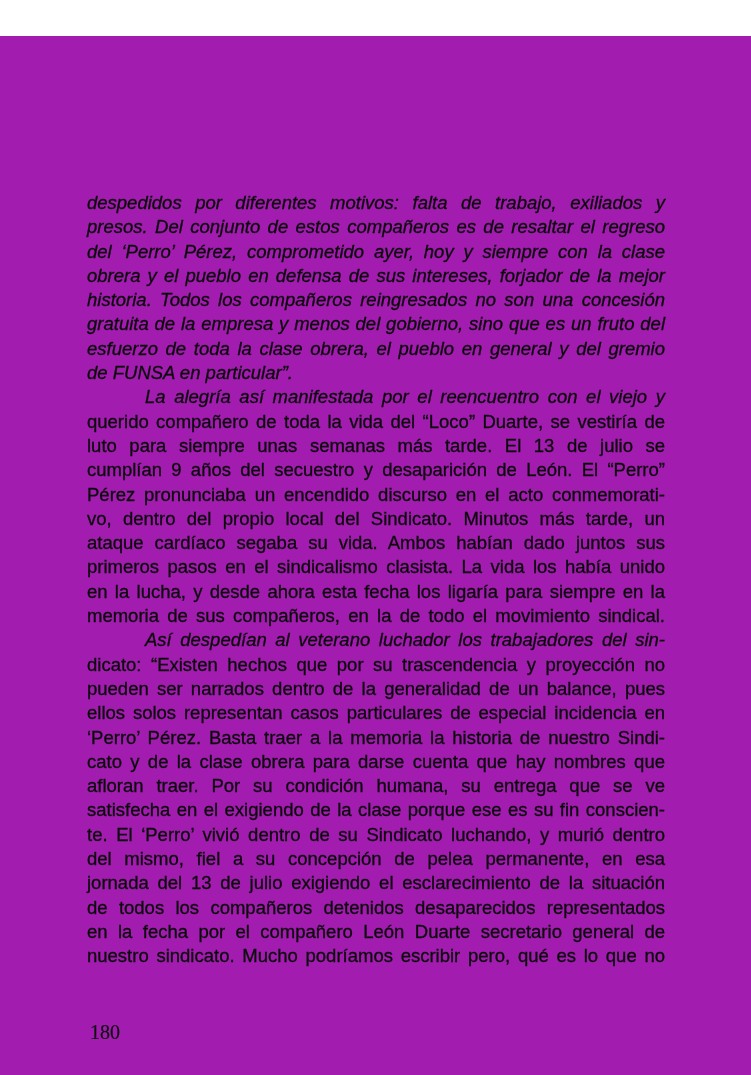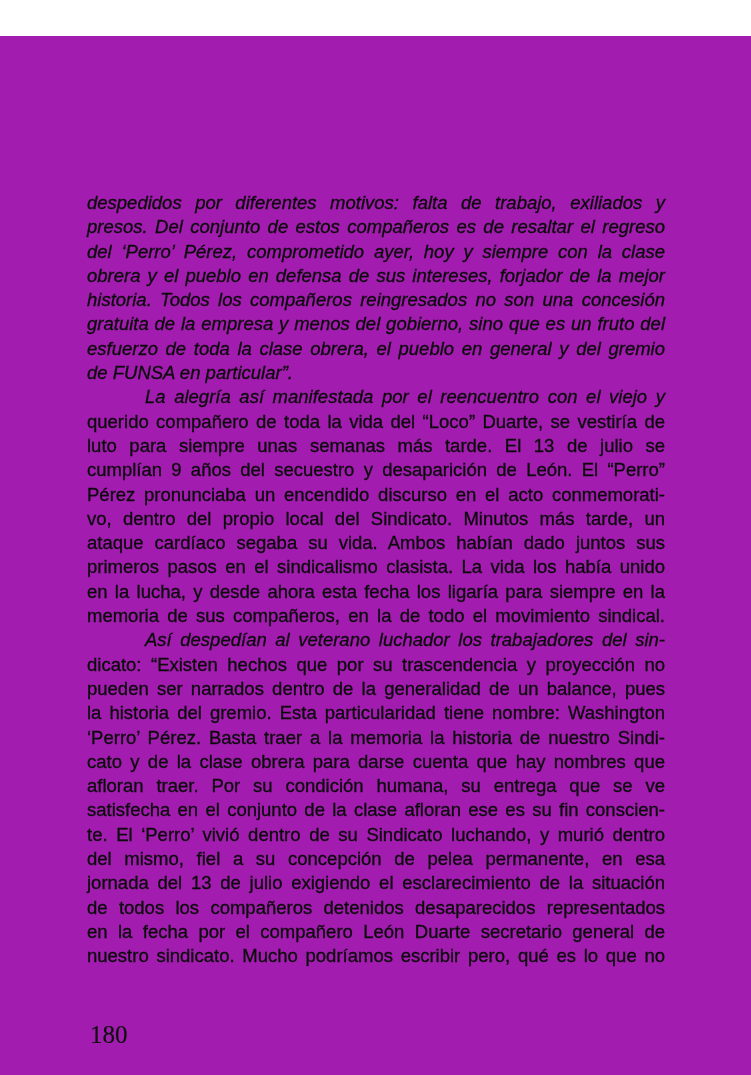--- a/index.html
+++ b/index.html
@@ -34,21 +34,21 @@
     white-space: normal;
   }
   .line.left-last { text-align-last: left; }
   .line.indent { padding-left: 58px; font-style: italic; }
   .it { }
   .page-number {
     position: absolute;
     left: 90px;
     top: 986px;
     font-family: "Liberation Serif", serif;
-    font-size: 25px;
+    font-size: 20px;
     line-height: 1;
     color: #101010;
     -webkit-text-stroke: 0.2px #101010;
   }
 </style>
 </head>
 <body>
 
 <div class="page">
   <main class="text-block">
@@ -71,25 +71,25 @@
         <div class="line"><span>vo, dentro del propio local del Sindicato. Minutos más tarde, un</span></div>
         <div class="line"><span>ataque cardíaco segaba su vida.  Ambos habían dado juntos sus</span></div>
         <div class="line"><span>primeros pasos en el sindicalismo clasista. La vida los había unido</span></div>
         <div class="line"><span>en la lucha,  y desde ahora esta fecha los ligaría para siempre en la</span></div>
         <div class="line"><span>memoria de sus compañeros, en la de todo el movimiento sindical.</span></div>
       </div>
       <div class="para">
         <div class="line indent"><span>Así despedían al veterano luchador los trabajadores del sin-</span></div>
         <div class="line"><span>dicato: “</span><span class="it">Existen hechos que por su trascendencia y proyección no</span></div>
         <div class="line"><span class="it">pueden ser narrados dentro de la generalidad de un balance, pues</span></div>
-        <div class="line"><span class="it">la historia del gremio. Esta particularidad tiene nombre: Washington</span></div>
+        <div class="line"><span class="it">ellos solos representan casos particulares de especial incidencia en</span></div>
         <div class="line"><span class="it">‘Perro’ Pérez. Basta traer a la memoria la historia de nuestro Sindi-</span></div>
         <div class="line"><span class="it">cato y de la clase obrera para darse cuenta que hay nombres que</span></div>
         <div class="line"><span class="it">afloran traer. Por su condición humana, su entrega que se ve</span></div>
-        <div class="line"><span class="it">satisfecha en el conjunto de la clase afloran ese es su fin conscien-</span></div>
+        <div class="line"><span class="it">satisfecha en el exigiendo de la clase porque ese es su fin conscien-</span></div>
         <div class="line"><span class="it">te. El ‘Perro’ vivió dentro de su Sindicato luchando, y murió dentro</span></div>
         <div class="line"><span class="it">del mismo, fiel a su concepción de pelea permanente, en esa</span></div>
         <div class="line"><span class="it">jornada del 13 de julio exigiendo el esclarecimiento de la situación</span></div>
         <div class="line"><span class="it">de todos los compañeros detenidos desaparecidos representados</span></div>
         <div class="line"><span class="it">en la fecha por el compañero León Duarte secretario general de</span></div>
         <div class="line"><span class="it">nuestro sindicato. Mucho podríamos escribir pero, qué es lo que no</span></div>
       </div>
     </main>
   <div class="page-number">180</div>
 </div>

